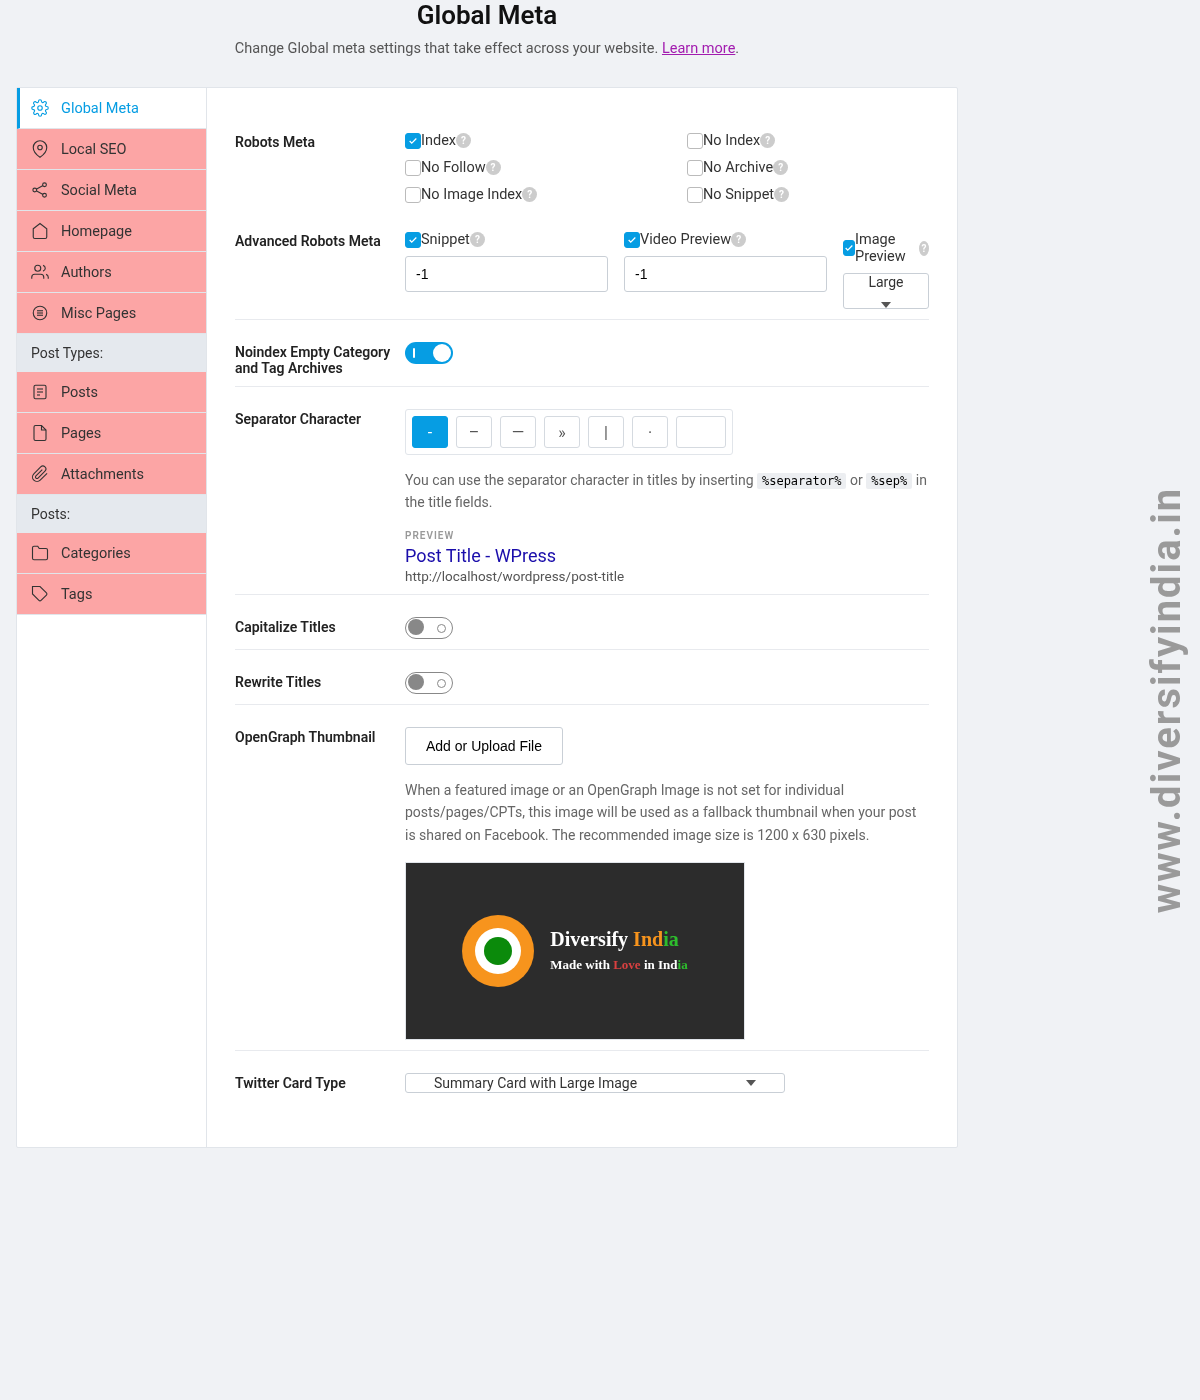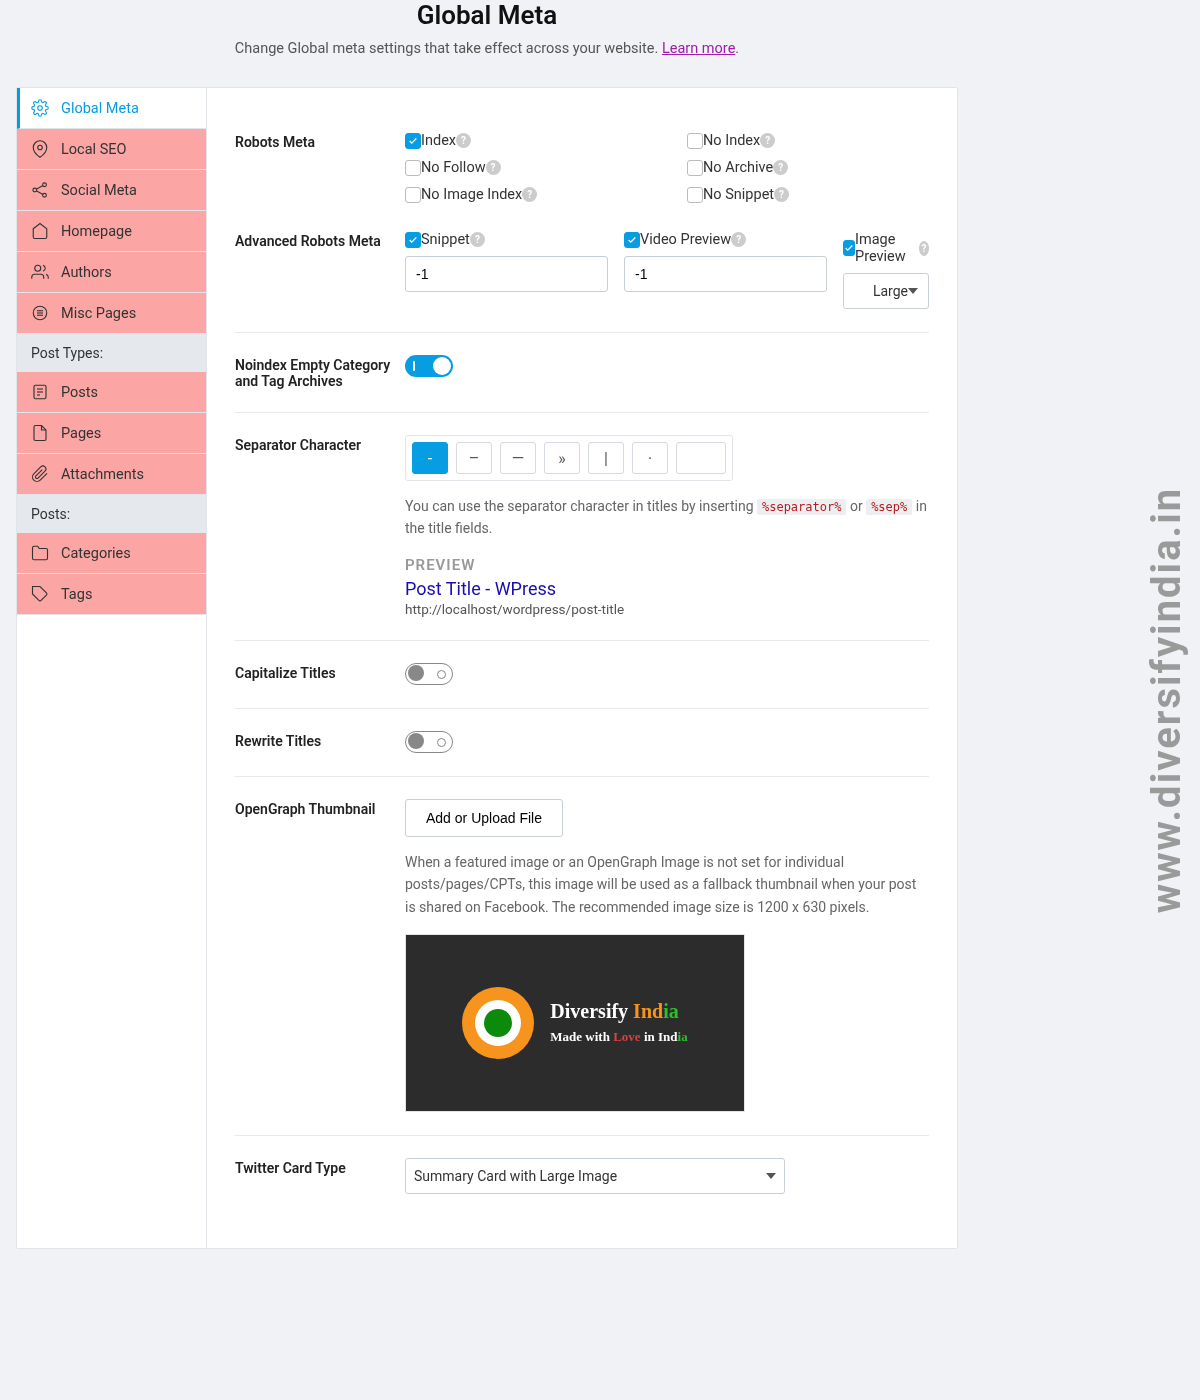--- a/index.html
+++ b/index.html
@@ -16,70 +16,70 @@
   .sidebar { width: 190px; border-right: 1px solid #e1e5ea; flex-shrink: 0; }
   .side-item { display: flex; align-items: center; gap: 12px; padding: 11px 14px; border-bottom: 1px solid #e1e5ea; background: #fca5a5; color: #333; cursor: pointer; font-size: 14.5px; }
   .side-item.active { background: #fff; color: #069de3; border-left: 3px solid #069de3; padding-left: 11px; }
   .side-header { padding: 11px 14px; background: #e5e9ee; font-size: 14px; color: #333; }
   .side-icon { width: 18px; height: 18px; display: inline-flex; align-items: center; justify-content: center; }
   .side-icon svg { stroke: currentColor; fill: none; stroke-width: 1.5; }
   .side-item.active .side-icon svg { stroke: #069de3; }
 
   .content { flex: 1; padding: 30px 28px 40px 28px; }
   .row { display: flex; padding: 14px 0; }
-  .row.bordered { border-bottom: 1px solid #e8eaee; padding-bottom: 23px; margin-bottom: 8px; }
+  .row.bordered { border-bottom: 1px solid #e8eaee; padding-bottom: 10px; margin-bottom: 8px; }
   .label-col { width: 170px; flex-shrink: 0; font-weight: 600; color: #222; font-size: 14px; padding-top: 2px; }
   .field-col { flex: 1; }
 
   .check-grid { display: grid; grid-template-columns: 1fr 1fr; gap: 10px 40px; }
   .check-item { display: flex; align-items: center; gap: 0; font-size: 14.5px; color: #333; }
   .cbox { width: 16px; height: 16px; border: 1.5px solid #bbb; border-radius: 3px; display: inline-flex; align-items: center; justify-content: center; background: #fff; }
   .cbox.checked { background: #069de3; border-color: #069de3; }
   .cbox.checked svg { stroke: #fff; stroke-width: 3; fill: none; }
   .help { width: 15px; height: 15px; border-radius: 50%; background: #ccc; color: #fff; font-size: 10px; display: inline-flex; align-items: center; justify-content: center; font-weight: 700; }
 
   .adv-row { display: flex; gap: 16px; }
   .adv-col { flex: 1; display: flex; flex-direction: column; gap: 8px; }
   .adv-col input, .adv-col .select { height: 36px; border: 1px solid #c9cfd6; border-radius: 3px; padding: 0 10px; font-size: 14px; background: #fff; }
-  .select { display: flex; align-items: center; justify-content: flex-end; }
+  .select { display: flex; align-items: center; justify-content: space-between; flex-direction: column; }
   .select .chev { border-left: 5px solid transparent; border-right: 5px solid transparent; border-top: 6px solid #555; }
 
   .toggle { width: 48px; height: 22px; border-radius: 11px; position: relative; cursor: pointer; }
   .toggle.on { background: #069de3; }
   .toggle.on .knob { position: absolute; right: 2px; top: 2px; width: 18px; height: 18px; background: #fff; border-radius: 50%; }
   .toggle.on::before { content: ""; position: absolute; left: 8px; top: 6px; width: 2px; height: 10px; background: #fff; border-radius: 1px; }
   .toggle.off { background: #fff; border: 1.5px solid #888; }
   .toggle.off .knob { position: absolute; left: 2px; top: 1.5px; width: 16px; height: 16px; background: #888; border-radius: 50%; }
   .toggle.off::after { content: ""; position: absolute; right: 6px; top: 6px; width: 7px; height: 7px; border: 1.5px solid #888; border-radius: 50%; }
 
   .sep-row { display: flex; gap: 8px; border: 1px solid #e1e5ea; padding: 6px; border-radius: 3px; width: fit-content; }
   .sep-btn { width: 36px; height: 32px; border: 1px solid #d5dae0; border-radius: 3px; background: #fff; display: flex; align-items: center; justify-content: center; font-size: 16px; color: #555; cursor: pointer; }
   .sep-btn.active { background: #069de3; color: #fff; border-color: #069de3; }
   .sep-btn.wide { width: 50px; }
 
   .desc { color: #666; font-size: 14px; line-height: 1.6; margin-top: 14px; }
-  .code { background: #eceef1; padding: 1px 5px; font-family: monospace; font-size: 12px; color: #b91c1c; border-radius: 2px; }
-  .preview-label { text-transform: uppercase; font-size: 15px; letter-spacing: 1px; color: #999; font-weight: 600; margin-top: 16px; }
+  .code { background: #eceef1; padding: 1px 5px; font-family: monospace; font-size: 12px; color: #000000; border-radius: 2px; }
+  .preview-label { text-transform: uppercase; font-size: 10px; letter-spacing: 1px; color: #999; font-weight: 600; margin-top: 16px; }
   .preview-title { color: #1a0dab; font-size: 18px; margin-top: 4px; }
   .preview-url { color: #555; font-size: 13.5px; margin-top: 2px; }
 
   .upload-btn { border: 1px solid #c9cfd6; background: #fff; padding: 10px 20px; border-radius: 3px; font-size: 14px; cursor: pointer; }
   .thumb { width: 340px; height: 178px; background: #2c2c2c; border: 1px solid #e1e5ea; padding: 4px; margin-top: 16px; display: flex; align-items: center; justify-content: center; gap: 16px; }
   .thumb-circle { width: 72px; height: 72px; border-radius: 50%; background: #f7941d; display: flex; align-items: center; justify-content: center; }
   .thumb-circle-inner { width: 46px; height: 46px; border-radius: 50%; background: #fff; display: flex; align-items: center; justify-content: center; }
   .thumb-circle-core { width: 28px; height: 28px; border-radius: 50%; background: #0b8a0b; }
   .thumb-text { color: #fff; font-family: Georgia, serif; }
   .thumb-text .t1 { font-size: 20px; font-weight: 700; }
   .thumb-text .t1 .g { color: #2dbd2d; }
   .thumb-text .t1 .o { color: #f7941d; }
   .thumb-text .t2 { font-size: 13px; font-weight: 600; margin-top: 6px; }
   .thumb-text .t2 .r { color: #d94040; }
   .thumb-text .t2 .g { color: #2dbd2d; }
 
-  .wide-select { width: 380px; height: 36px; border: 1px solid #c9cfd6; border-radius: 3px; padding: 0 8px; display: flex; align-items: center; justify-content: space-between; background: #fff; }
+  .wide-select { width: 380px; height: 20px; border: 1px solid #c9cfd6; border-radius: 3px; padding: 0 28px; display: flex; align-items: center; justify-content: space-between; background: #fff; }
 </style>
 </head>
 <body>
 
 <div class="page">
   <div class="watermark">www.diversifyindia.in</div>
   <div class="container">
     <div class="header">
       <h1>Global Meta</h1>
       <p>

